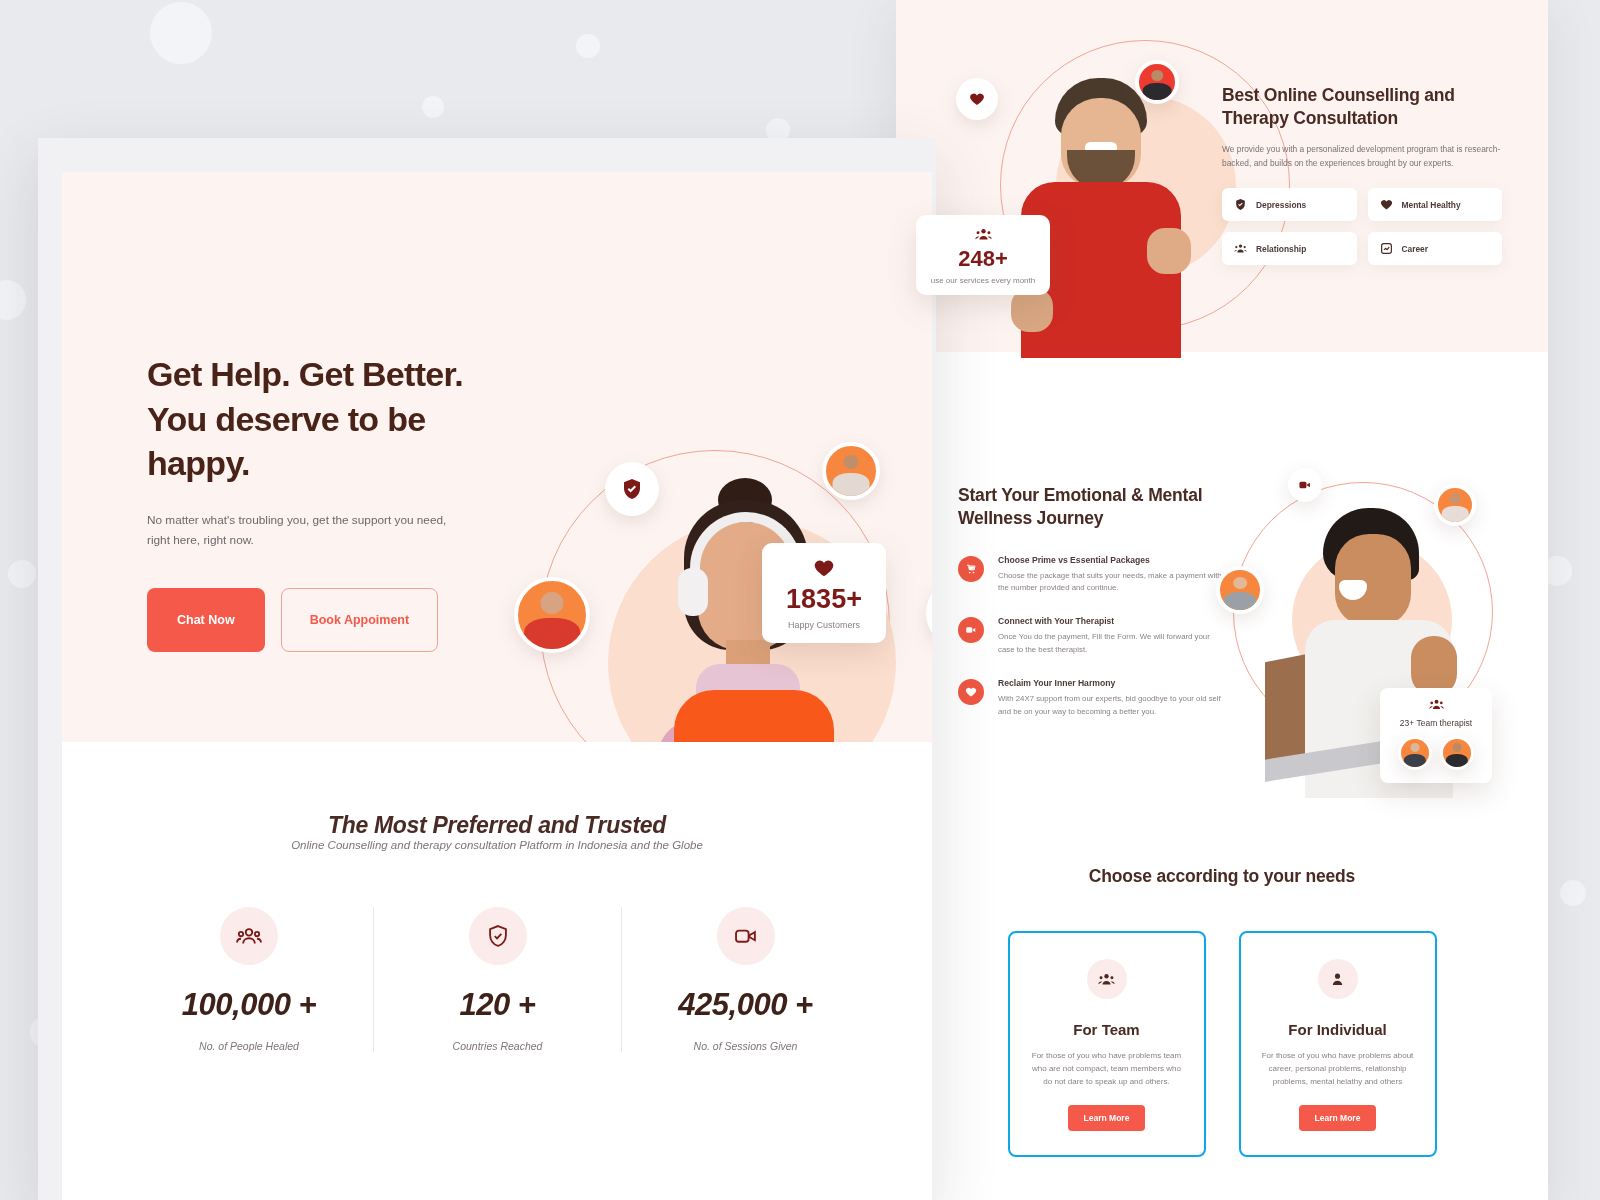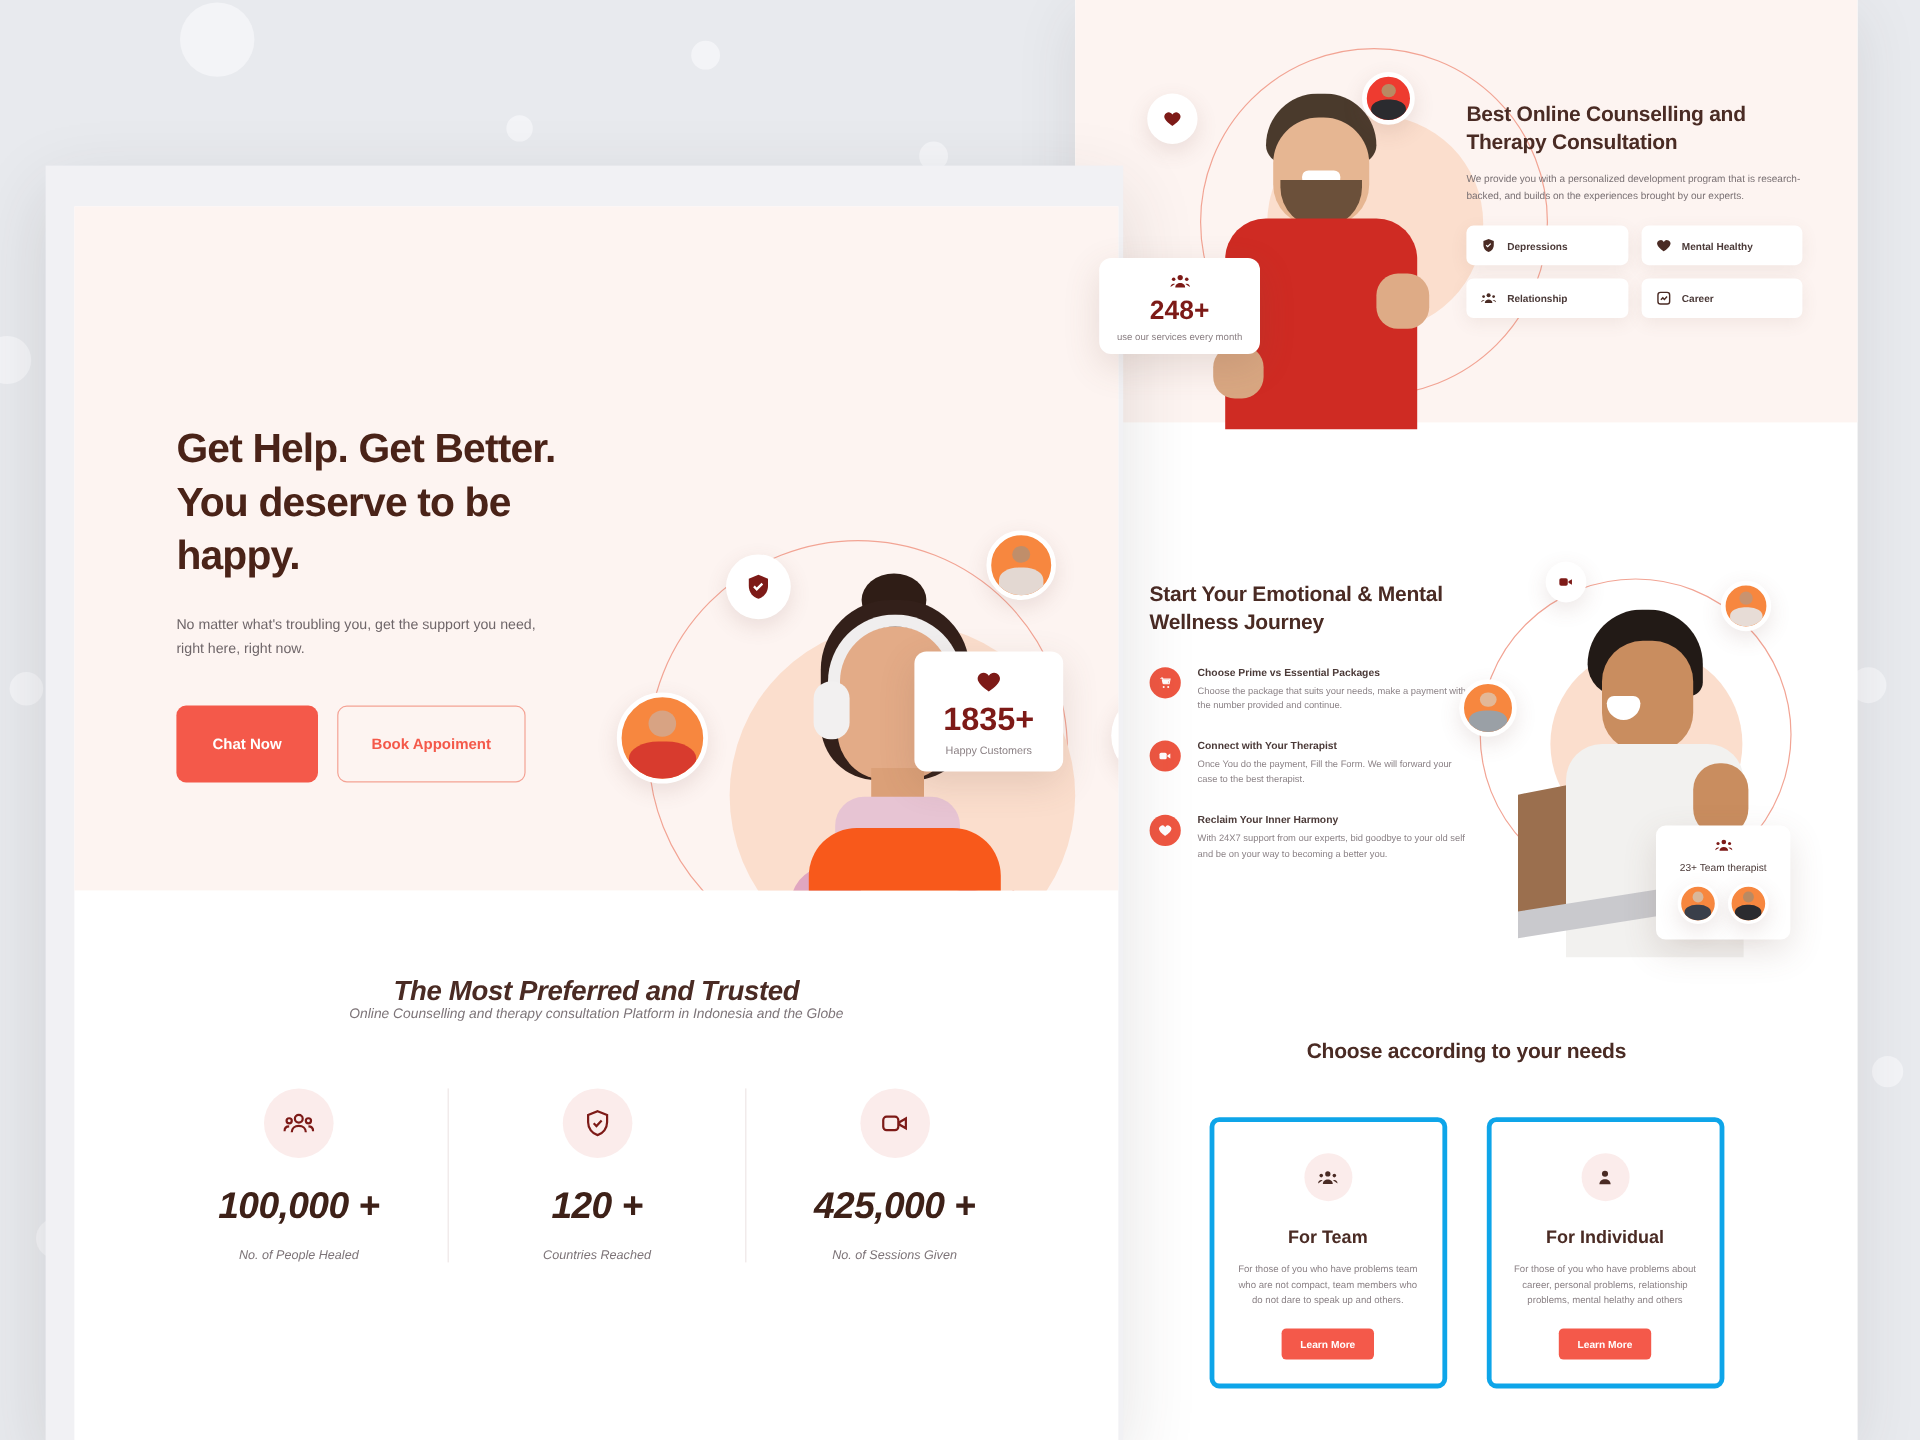--- a/index.html
+++ b/index.html
@@ -249,21 +249,21 @@
   .step-d { margin-top: 5px; font-size: 7.8px; line-height: 1.6; color: #8b8286; }
 
   .orbit-r { left: 1233px; top: 482px; width: 260px; height: 260px; }
   .disc-r { left: 1292px; top: 540px; width: 160px; height: 160px; }
 
   
   .needs { position: absolute; left: 0; top: 866px; width: 100%; text-align: center; }
   .needs h2 { font-size: 17.5px; font-weight: 700; color: #4a2b24; letter-spacing: -0.2px; }
   .needs-row { margin-top: 44px; display: flex; justify-content: center; gap: 33px; }
   .need-card {
-    width: 198px; height: 226px; border: 4px solid #0ea5e9; border-radius: 8px;
+    width: 198px; height: 226px; border: 2px solid #0ea5e9; border-radius: 8px;
     background: #fff; display: flex; flex-direction: column; align-items: center;
     padding: 26px 18px 0;
   }
   .need-ico {
     width: 40px; height: 40px; border-radius: 50%; background: #fbeceb;
     display: flex; align-items: center; justify-content: center; color: #4a2b24;
   }
   .need-t { margin-top: 22px; font-size: 15px; font-weight: 700; color: #4a2b24; }
   .need-d { margin-top: 11px; font-size: 8px; line-height: 1.65; color: #8b8286; }
   .btn-learn {

